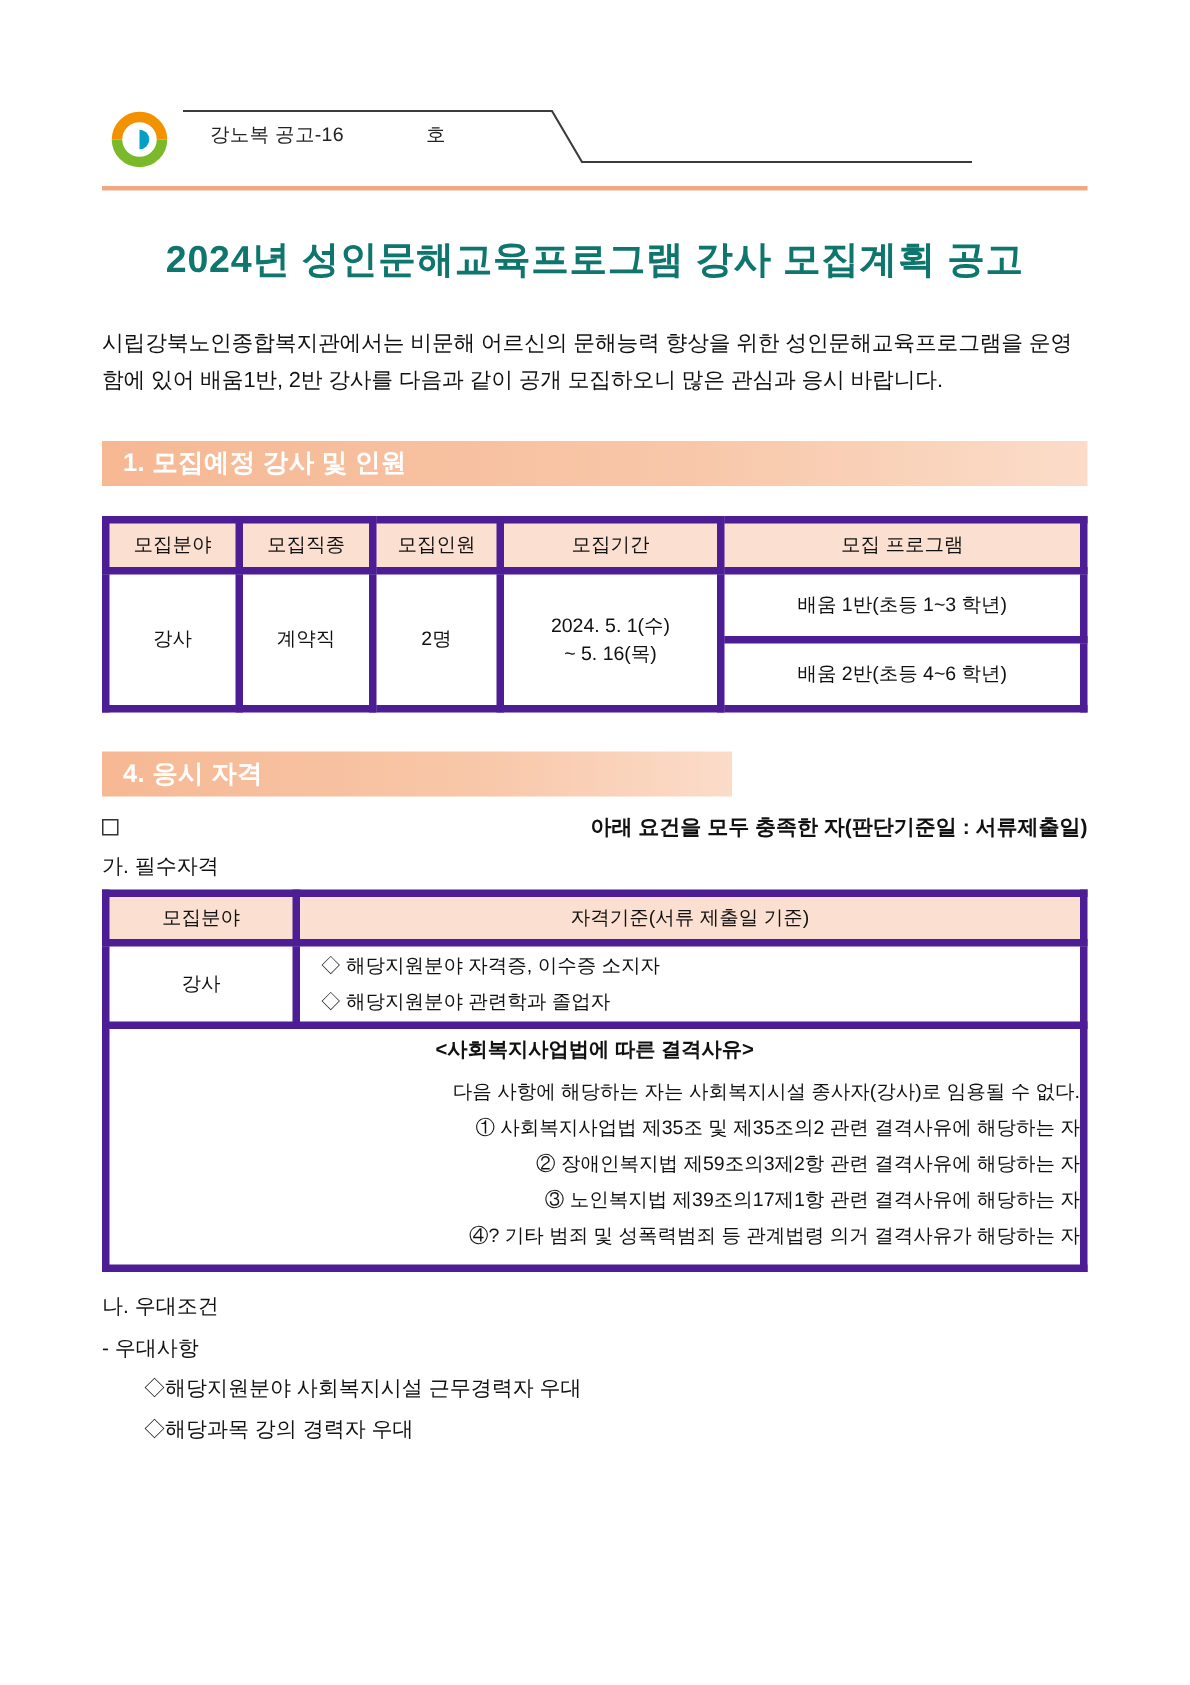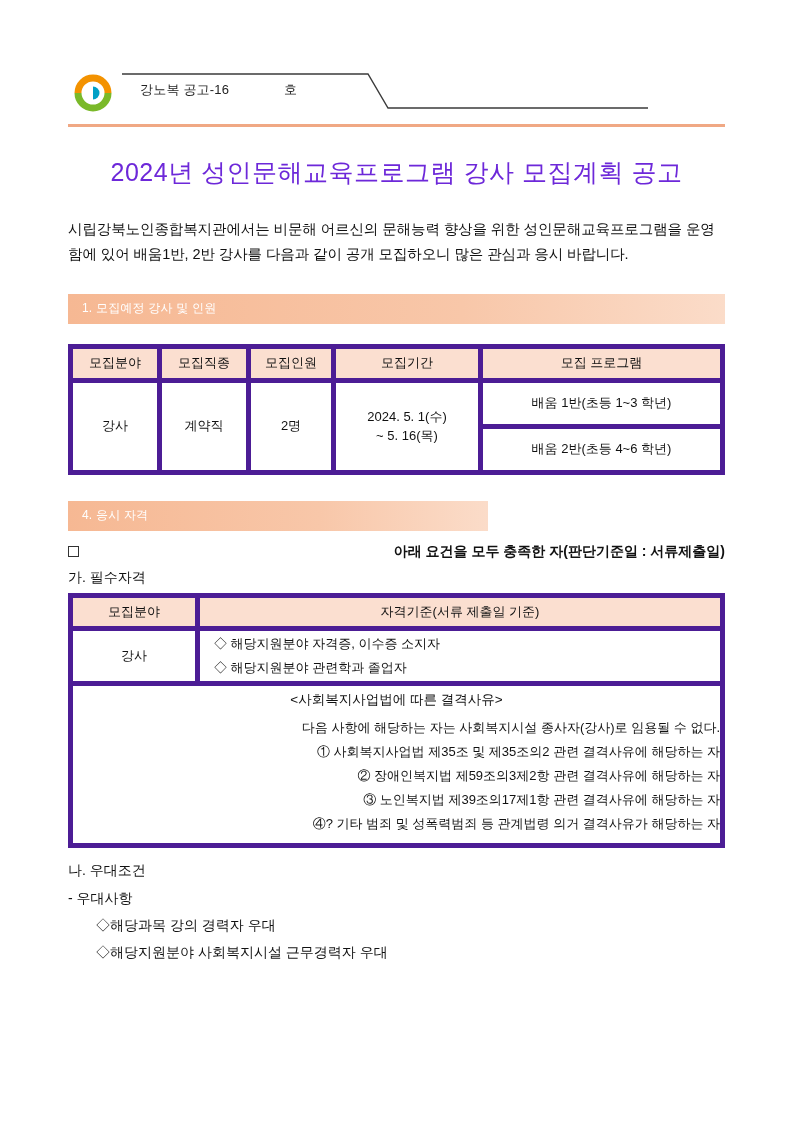--- a/index.html
+++ b/index.html
@@ -69,23 +69,23 @@
     top: 52px;
     height: 3px;
     background: #f0a884;
   }
 
   
   .doc-title {
     margin-top: 22px;
     text-align: center;
     font-size: 25px;
-    font-weight: normal;
+    font-weight: bold;
     letter-spacing: 0.5px;
-    color: #6d28d9;
+    color: #0f766e;
   }
 
   
   .intro {
     margin-top: 28px;
     font-size: 14.5px;
     line-height: 1.75;
     color: #111;
     letter-spacing: -0.1px;
   }
@@ -94,22 +94,22 @@
   .section-bar {
     margin-top: 26px;
     height: 30px;
     background: linear-gradient(to right, #f6b893 0%, #f8c7a9 60%, #fbdcc9 100%);
     display: flex;
     align-items: center;
     padding-left: 14px;
     box-sizing: border-box;
   }
   .section-bar span {
-    font-size: 12px;
-    font-weight: normal;
+    font-size: 17px;
+    font-weight: bold;
     color: #ffffff;
     letter-spacing: 0.2px;
   }
 
   
   table {
     border-collapse: collapse;
     width: 100%;
     font-size: 13px;
   }
@@ -171,21 +171,21 @@
     height: 28px;
   }
   .cell-left {
     text-align: left !important;
     padding-left: 14px;
     line-height: 1.85;
     font-size: 13px;
   }
   .disq-title {
     text-align: center;
-    font-weight: normal;
+    font-weight: bold;
     font-size: 13.5px;
     padding: 5px 0;
   }
   .disq-body {
     text-align: right;
     font-size: 13px;
     line-height: 1.85;
     padding: 2px 0 7px 10px;
   }
 
@@ -300,16 +300,16 @@
           <div>③  노인복지법 제39조의17제1항 관련 결격사유에 해당하는 자</div>
           <div>④? 기타 범죄 및 성폭력범죄 등 관계법령 의거 결격사유가 해당하는 자</div>
         </div>
       </td>
     </tr>
   </tbody>
     </table>
 
   <div class="pref-a">나.  우대조건</div>
   <div class="pref-b">- 우대사항</div>
+  <div class="pref-item">◇해당지원분야 사회복지시설 근무경력자 우대</div>
   <div class="pref-item">◇해당과목 강의 경력자 우대</div>
-  <div class="pref-item">◇해당지원분야 사회복지시설 근무경력자 우대</div>
 
 </div>
 
 </body></html>

